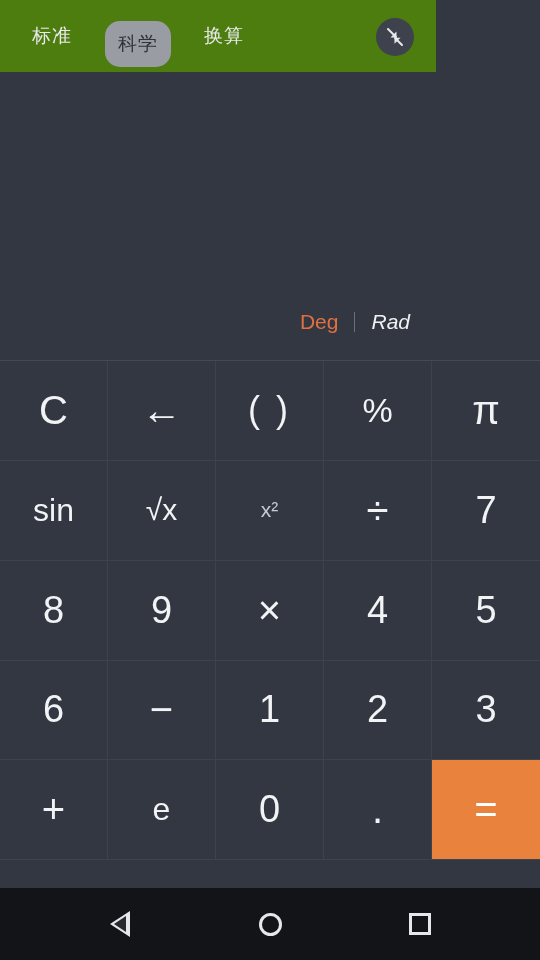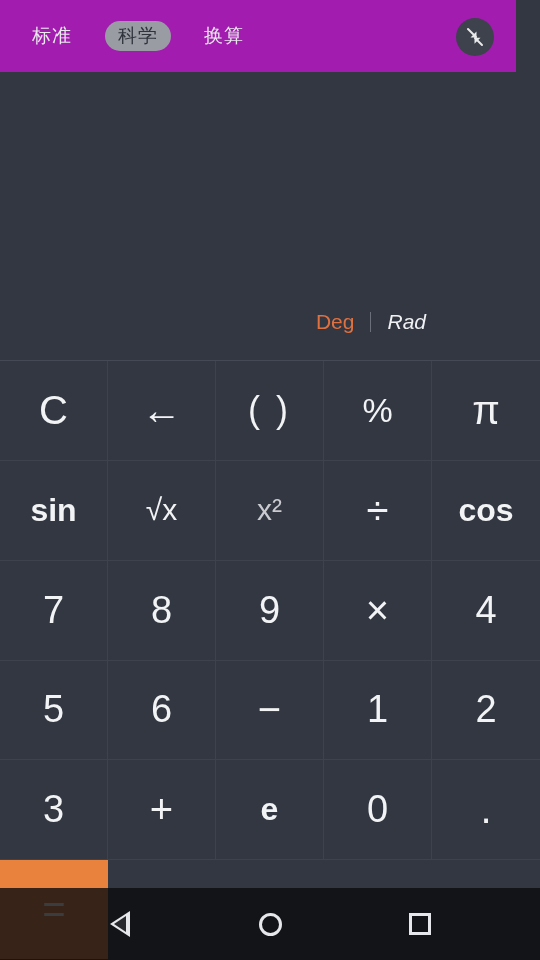--- a/index.html
+++ b/index.html
@@ -18,58 +18,58 @@
     position: relative;
     width: 540px;
     height: 960px;
     background: #323742;
   }
 
   
   #topbar {
     position: absolute;
     left: 0; top: 0;
-    width: 516px; height: 72px;
-    background: #a21caf;
+    width: 436px; height: 72px;
+    background: #4d7c0f;
   }
   .tab {
     position: absolute;
     top: 21px;
     height: 30px;
     line-height: 30px;
     font-size: 19px;
     color: #e9eaec;
     letter-spacing: 1px;
     white-space: nowrap;
     cursor: pointer;
   }
   .tab.pill {
     background: #9a9ca4;
     color: #2f333c;
     border-radius: 15px;
-    padding: 0 13px;
+    padding: 8px 13px;
   }
   #tab-standard { left: 32px; }
   #tab-scientific { left: 105px; }
   #tab-convert { left: 204px; }
 
   #collapse-btn {
     position: absolute;
     right: 22px; top: 18px;
     width: 38px; height: 38px;
     border-radius: 50%;
     background: #3d424d;
     cursor: pointer;
   }
   #collapse-btn svg { display: block; }
 
   
   #display {
     position: absolute;
-    left: 16px; top: 72px;
+    left: 0; top: 72px;
     width: 448px; height: 288px;
   }
   #expression {
     position: absolute;
     right: 20px; top: 150px;
     font-size: 34px;
     color: #e9eaec;
     text-align: right;
   }
   #result {
@@ -117,22 +117,22 @@
     color: #f2f3f5;
     font-size: 38px;
     background: #323742;
     border-right: 1px solid #3d424d;
     border-bottom: 1px solid #3d424d;
     box-sizing: border-box;
     cursor: pointer;
     user-select: none;
   }
   .key:nth-child(5n) { border-right: none; }
-  .key.func { font-size: 32px; font-weight: bold; }
-  .key.dim { color: #c9cbd0; font-size: 30px; }
+  .key.func { font-size: 32px; }
+  .key.dim { color: #c9cbd0; font-size: 21px; }
   .key.sym { font-size: 40px; }
   .key.small-sym { font-size: 34px; }
   .key.equals {
     background: #e8823c;
     color: #ffffff;
     border-right: none;
     font-size: 40px;
   }
   .key.dot { font-size: 40px; }
   .sqrt-wrap {
@@ -228,21 +228,20 @@
     <div class="key sym">←</div>
     <div class="key paren">( )</div>
     <div class="key small-sym">%</div>
     <div class="key sym">π</div>
 
     <div class="key func">sin</div>
     <div class="key sqrt-wrap">√x</div>
     <div class="key dim">x²</div>
     <div class="key sym">÷</div>
 
-    <div class="key func">cos</div>
     <div class="key">7</div>
     <div class="key">8</div>
     <div class="key">9</div>
     <div class="key sym">×</div>
 
     <div class="key">4</div>
     <div class="key">5</div>
     <div class="key">6</div>
     <div class="key sym">−</div>
 

